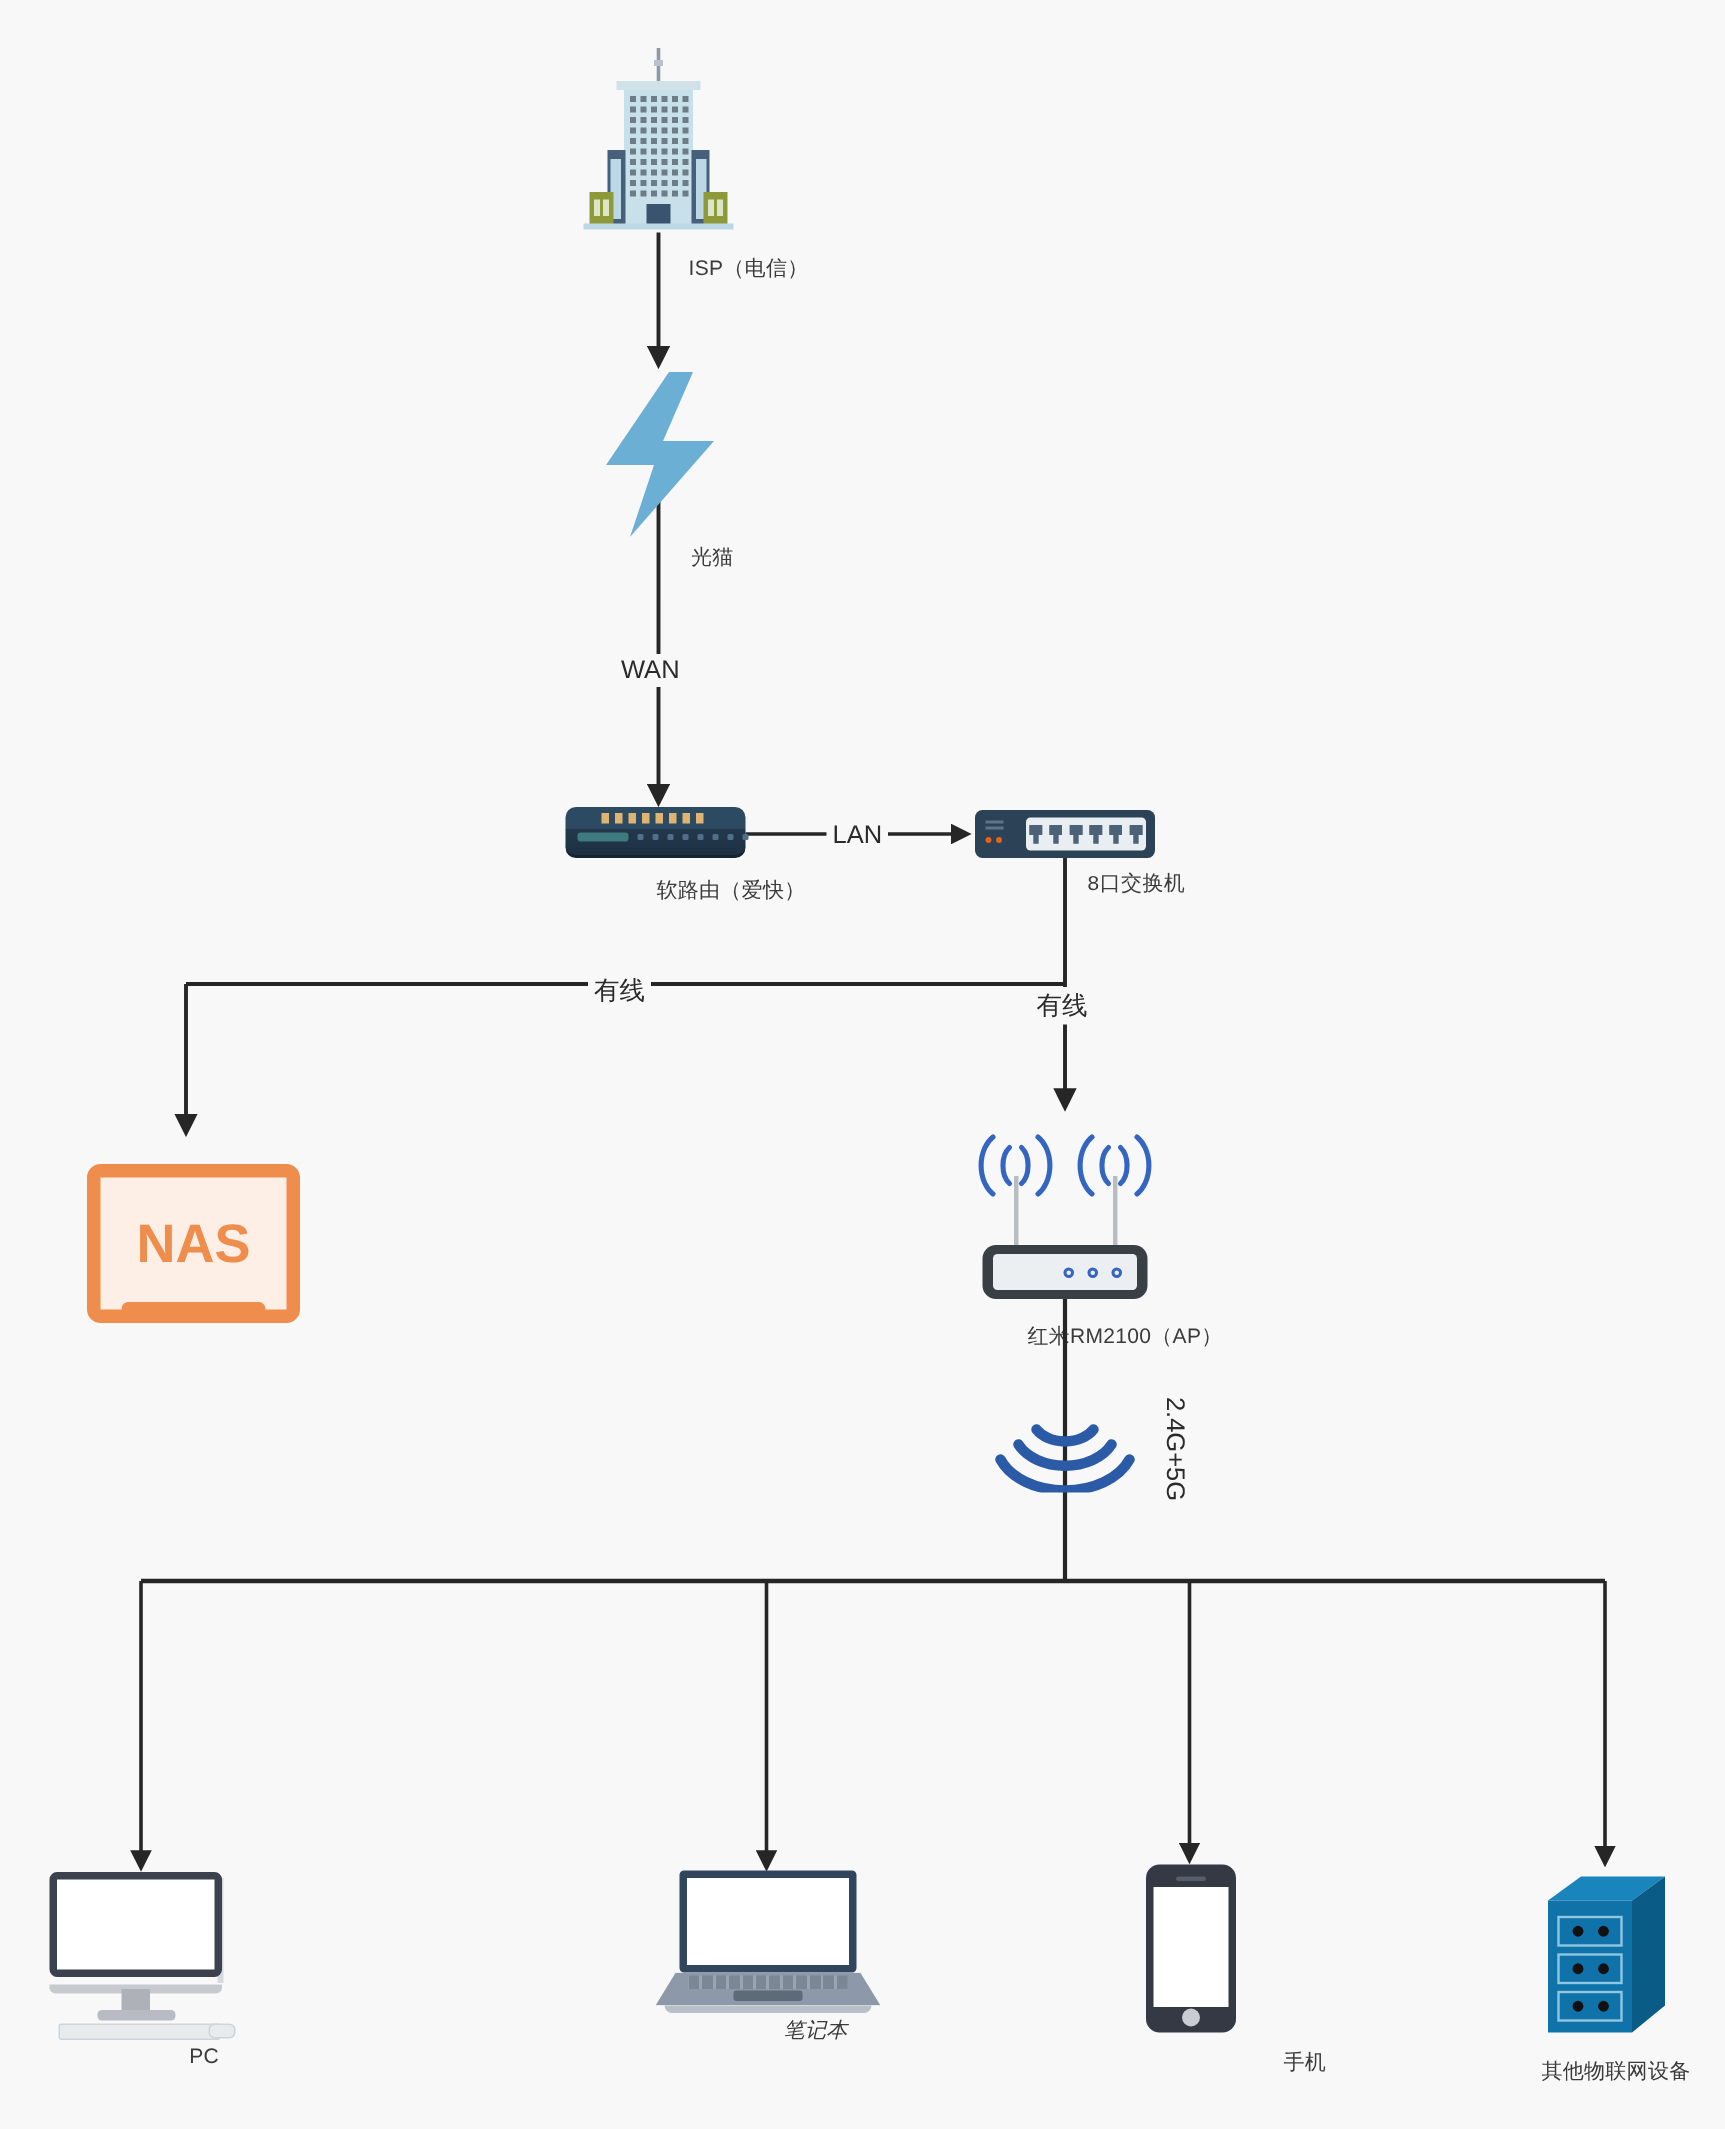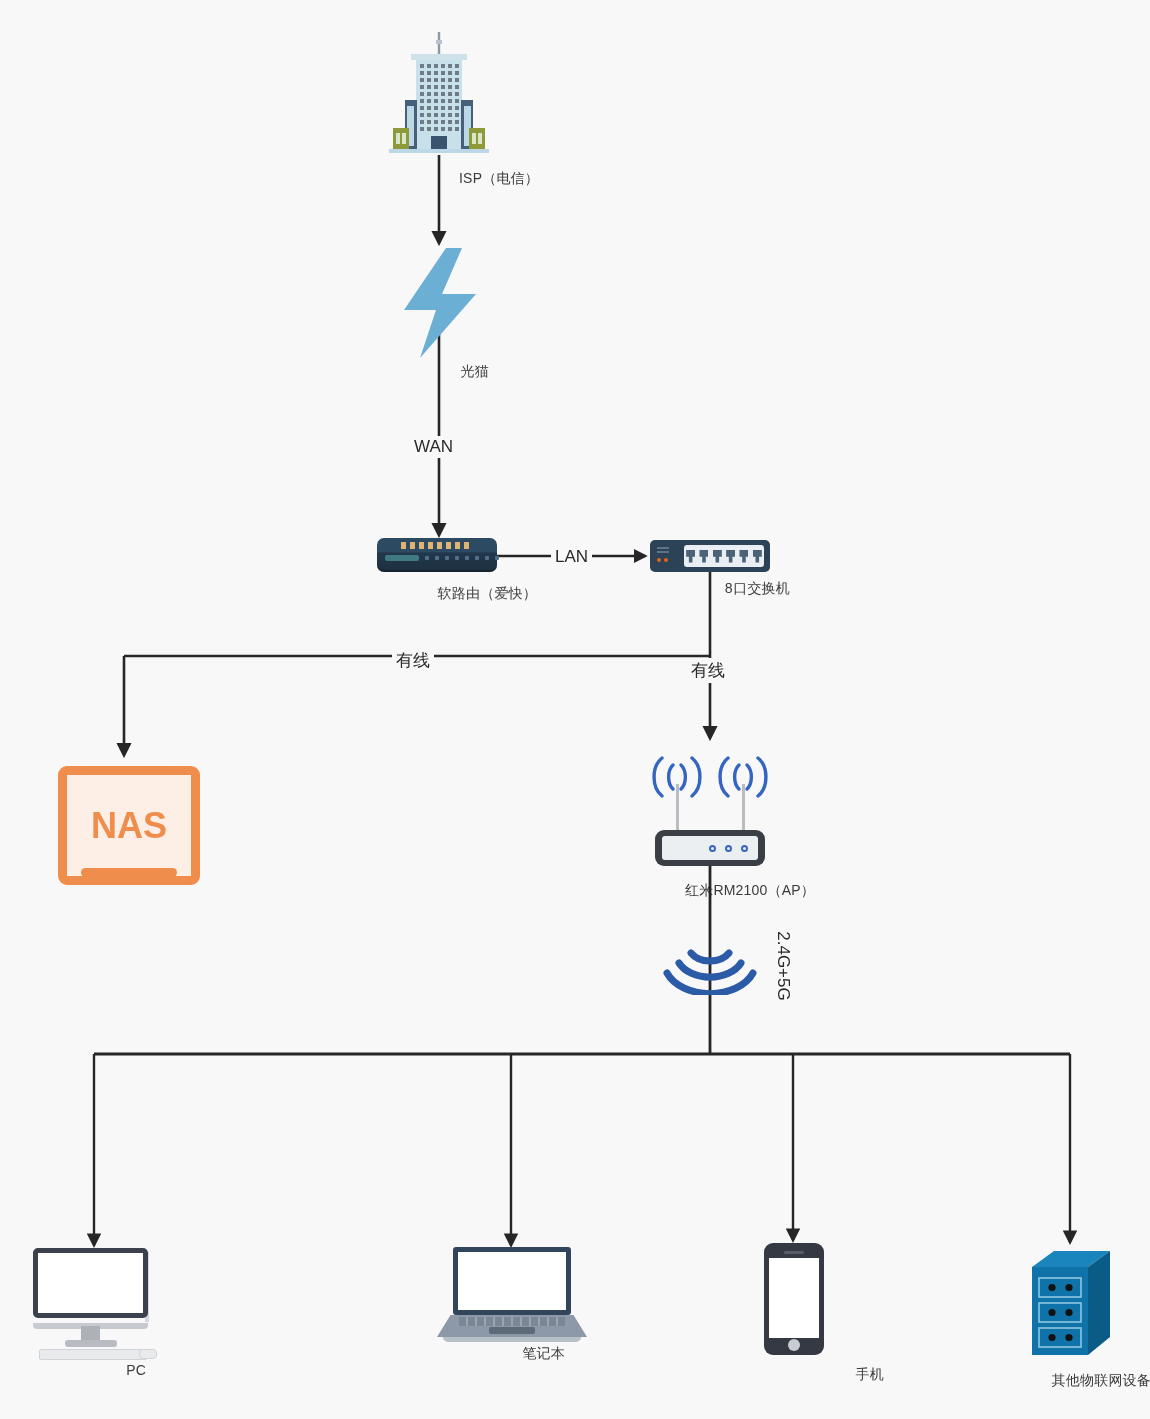--- a/index.html
+++ b/index.html
@@ -72,21 +72,21 @@
     clip-path: polygon(0 0,100% 0,100% 55%,70% 55%,70% 100%,30% 100%,30% 55%,0 55%);
   }
   .switch .minileds { position:absolute; left:7px; top:7px; }
   .switch .minileds i { display:block; width:12px; height:2px; background:#5d7589; margin-bottom:2px;}
   .switch .orange { position:absolute; left:7px; top:18px; display:flex; gap:3px;}
   .switch .orange i { width:4px; height:4px; border-radius:50%; background:#e2631b;}
 
   
   .nas { position:absolute; width:142px; height:118px; }
   .nas .screen {
-    position:absolute; left:0; top:4px; width:142px; height:119px;
+    position:absolute; left:0; top:14px; width:142px; height:106px;
     border:9px solid #ef8d4d; border-radius:9px; background:#fdeee6;
     display:flex; align-items:center; justify-content:center;
   }
   .nas .screen span {
     font-size:36px; font-weight:bold; color:#ef8d4d;
     font-family:"Liberation Sans", sans-serif; letter-spacing:0px;
   }
   .nas .stand {
     position:absolute; left:23px; bottom:3px; width:96px; height:9px;
     background:#ef8d4d; border-radius:5px;
@@ -431,21 +431,21 @@
   </div>
   <div class="label" style="left:46px; top:1362px; width:100px;">PC</div>
 
   <div class="nodebox lap" style="left:437px; top:1247px;">
     <div class="lid"></div>
     <div class="kb"></div>
     <div class="keys"></div>
     <div class="pad"></div>
     <div class="foot"></div>
   </div>
-  <div class="label" style="left:461px; top:1345px; width:104px;">笔记本</div>
+  <div class="label" style="left:461px; top:1345px; width:104px;font-style:italic;">笔记本</div>
 
   <div class="nodebox phone" style="left:764px; top:1243px;">
     <div class="shell">
       <div class="spk"></div>
       <div class="scr"></div>
       <div class="home"></div>
     </div>
   </div>
   <div class="label" style="left:784px; top:1366px; width:100px;">手机</div>
 
@@ -468,15 +468,15 @@
         <circle cx="24" cy="67.5" r="3.6" fill="#111"></circle>
         <circle cx="41" cy="67.5" r="3.6" fill="#111"></circle>
       </g>
       <g>
         <rect x="11" y="83" width="42" height="19" fill="#0f72a8" stroke="#8fc6e0" stroke-width="1.6"></rect>
         <circle cx="24" cy="92.5" r="3.6" fill="#111"></circle>
         <circle cx="41" cy="92.5" r="3.6" fill="#111"></circle>
       </g>
     </svg>
   </div>
-  <div class="label" style="left:996px; top:1372px; width:155px;">其他物联网设备</div>
+  <div class="label" style="left:972px; top:1372px; width:155px;">其他物联网设备</div>
 
 </div>
 
 </body></html>

